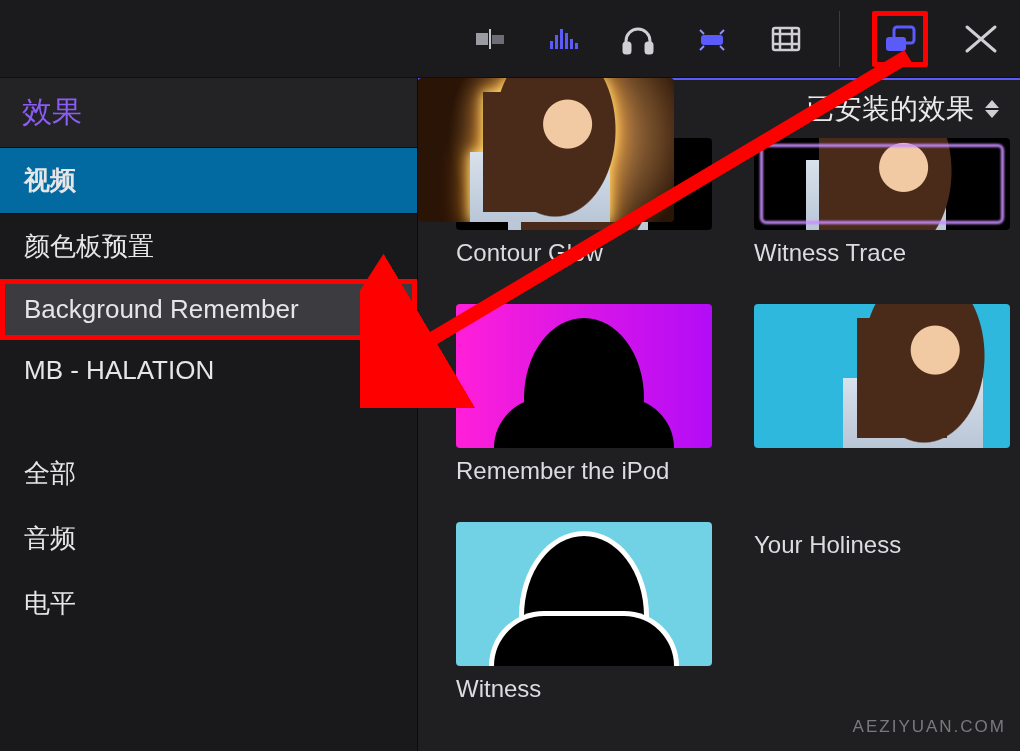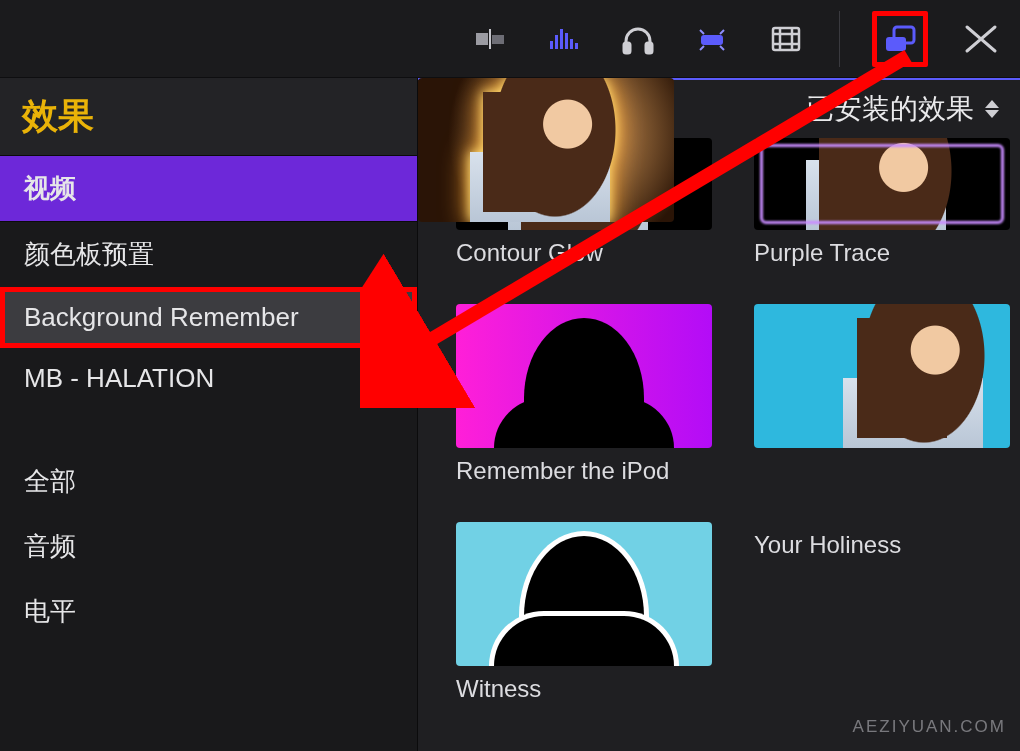--- a/index.html
+++ b/index.html
@@ -33,37 +33,37 @@
 
   
   .sidebar {
     position: absolute;
     top: 78px; left: 0;
     width: 418px; bottom: 0;
     background: #19191b;
     border-right: 1px solid #0b0b0c;
   }
   .sidebar-title {
-    font-size: 36px;
-    font-weight: 700;
-    color: #eab308;
+    font-size: 30px;
+    font-weight: 400;
+    color: #8b5cf6;
     padding: 14px 22px 14px 22px;
     background:#232326;
     border-bottom:1px solid #0b0b0c;
   }
   .side-item {
     font-size: 26px;
     color: #e6e6e8;
     padding: 15px 24px;
     cursor: pointer;
     font-weight: 400;
   }
   .side-item.cat-head {
     font-weight: 600;
-    background:#6d28d9;
+    background:#0369a1;
     border-bottom:1px solid #0b0b0c;
   }
   .side-item.selected {
     background:#3c3c40;
     border: 5px solid #ff0000;
     padding: 10px 19px;
   }
   .side-spacer { height: 40px; }
 
   
@@ -242,21 +242,21 @@
         <div class="woman center"></div>
       </div>
       <div class="eff-label">Contour Glow</div>
     </div>
 
     <div class="eff row0">
       <div class="thumb t-black">
         <div class="woman center"></div>
         <div class="trace-outline"></div>
       </div>
-      <div class="eff-label">Purple Trace</div>
+      <div class="eff-label">Witness Trace</div>
     </div>
 
     <div class="eff">
       <div class="thumb t-magenta">
         <div class="silhouette"></div>
       </div>
       <div class="eff-label">Remember the iPod</div>
     </div>
 
     <div class="eff">

